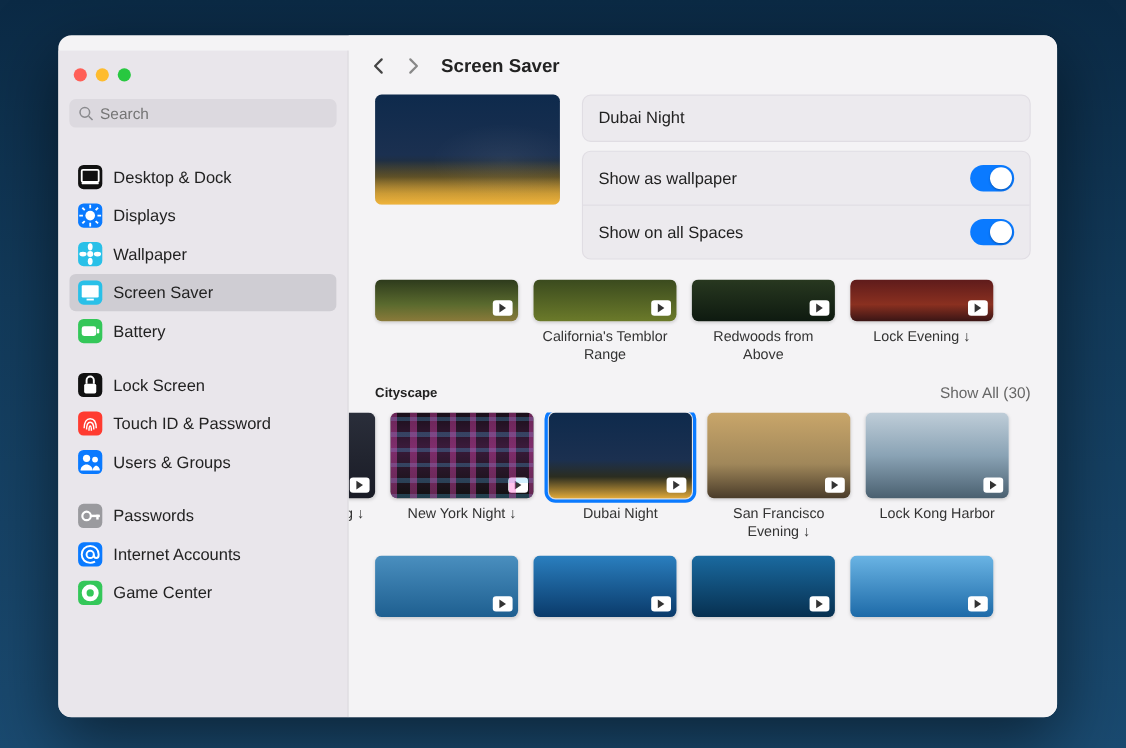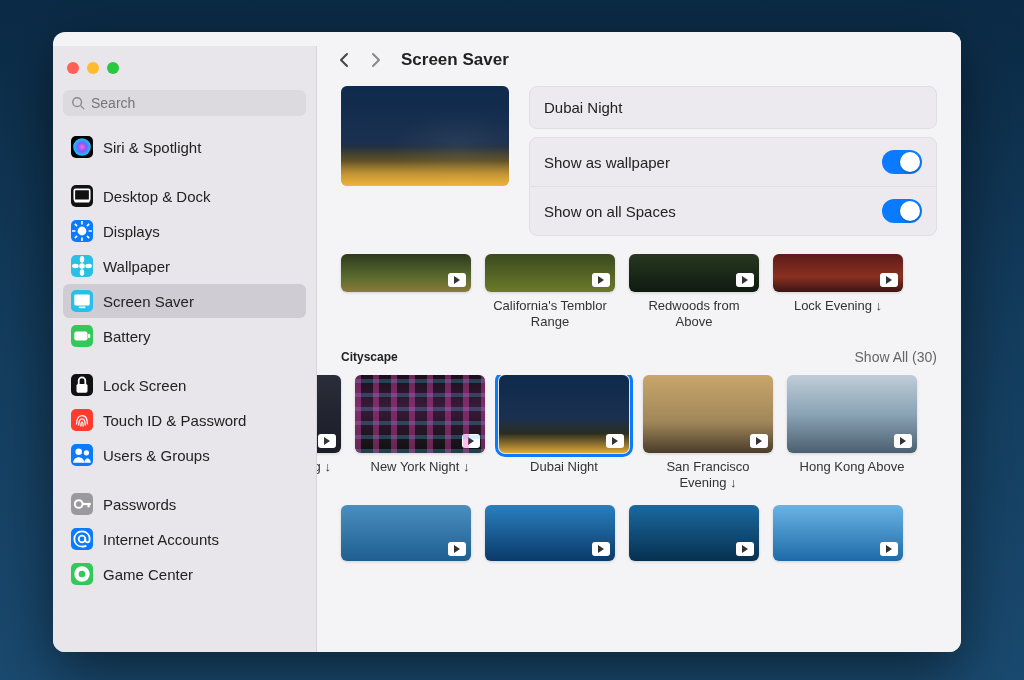--- a/index.html
+++ b/index.html
@@ -156,35 +156,20 @@
       <div class="tl grn"></div>
     </div>
     <div class="search">
       <svg class="mag" viewBox="0 0 16 16" fill="none" stroke="#8a8a8e" stroke-width="1.6">
           <circle cx="7" cy="7" r="5"></circle>
           <line x1="11" y1="11" x2="15" y2="15"></line>
         </svg>
       <input placeholder="Search" style="">
     </div>
     <nav class="nav" id="nav">
-        <div class="nav-item">
-          <div class="nicon" style="background: rgb(0, 0, 0);">
-            <svg viewBox="0 0 20 20">
-              <circle cx="10" cy="10" r="8" fill="url(#g)"></circle>
-              <defs>
-                <radialGradient id="g">
-                  <stop offset="0" stop-color="#ff6bd6"></stop>
-                  <stop offset=".5" stop-color="#7a5cff"></stop>
-                  <stop offset="1" stop-color="#00d4ff"></stop>
-                </radialGradient>
-              </defs>
-            </svg>
-          </div>
-          <span>Siri &amp; Spotlight</span>
-        </div>
         <div class="nav-gap"></div>
         <div class="nav-item">
           <div class="nicon" style="background: rgb(17, 17, 17);">
             <svg viewBox="0 0 20 20" fill="#fff">
               <rect x="3" y="4" width="14" height="10" rx="1" fill="none" stroke="#fff" stroke-width="1.5"></rect>
               <rect x="3" y="14" width="14" height="2" rx="1"></rect>
             </svg>
           </div>
           <span>Desktop &amp; Dock</span>
         </div>
@@ -392,21 +377,21 @@
             <div class="card">
               <div class="thumb t-sf">
                 <div class="play"></div>
               </div>
               <div class="cap">San Francisco Evening ↓</div>
             </div>
             <div class="card">
               <div class="thumb t-hk">
                 <div class="play"></div>
               </div>
-              <div class="cap">Hong Kong Above</div>
+              <div class="cap">Lock Kong Harbor</div>
             </div>
           </div>
         </div>
         <div class="section">
           <div class="strip underwater">
             <div class="card">
               <div class="thumb t-uw1">
                 <div class="play"></div>
               </div>
               <div class="cap"></div>

